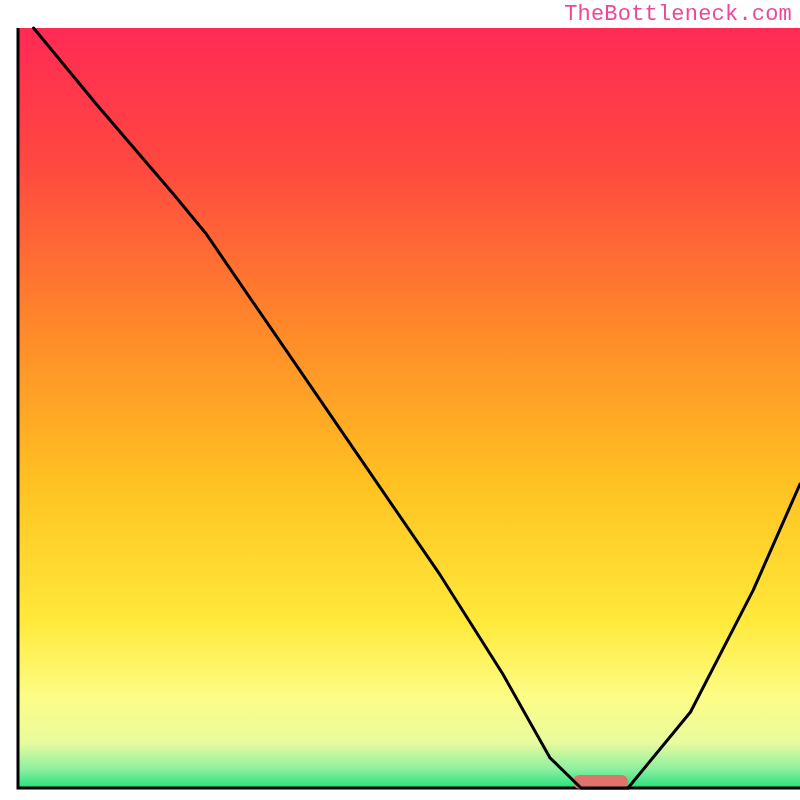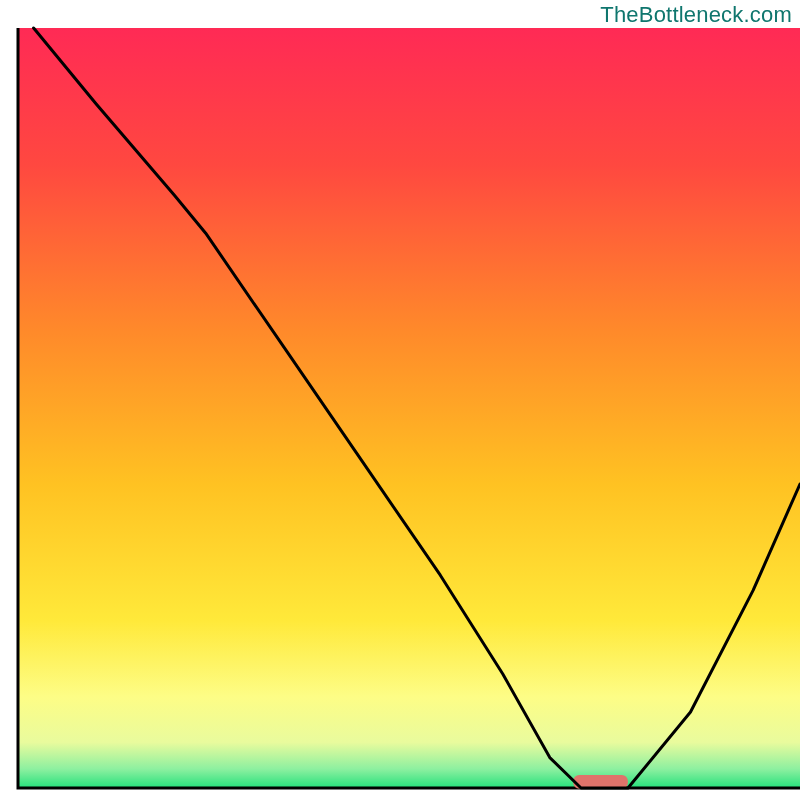--- a/index.html
+++ b/index.html
@@ -13,26 +13,27 @@
   }
   .frame {
     position: relative;
     width: 800px;
     height: 800px;
   }
   .watermark {
     position: absolute;
     top: 2px;
     right: 8px;
-    color: #0f766e;
+    color: #ec4899;
     font-size: 22px;
     font-weight: 500;
     letter-spacing: 0.2px;
     z-index: 5;
     user-select: none;
+    font-family: Liberation Mono, monospace;
   }
   svg {
     display: block;
   }
 </style>
 </head>
 <body>
 
 <div class="frame">
 

